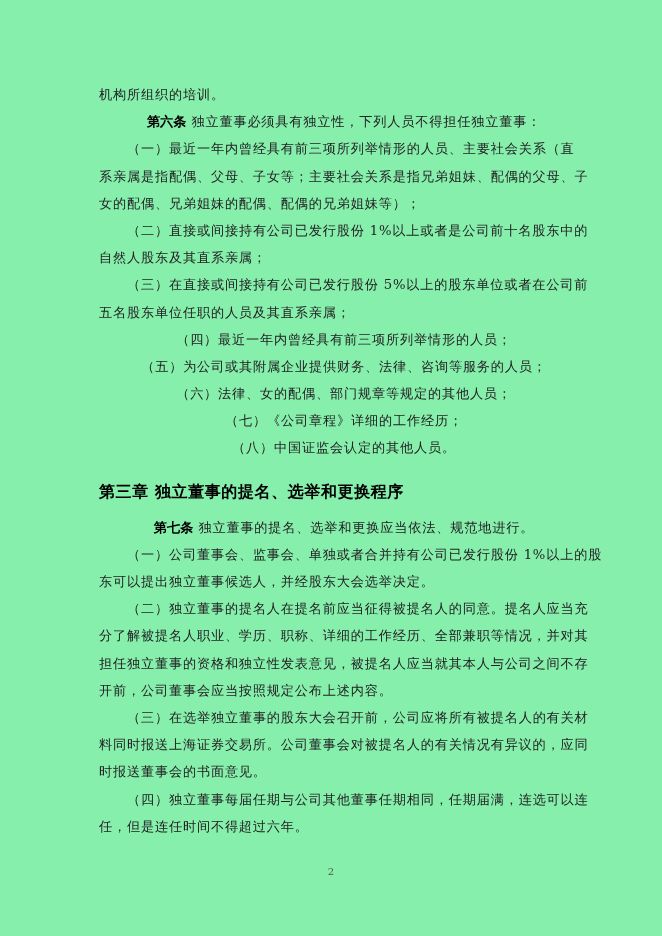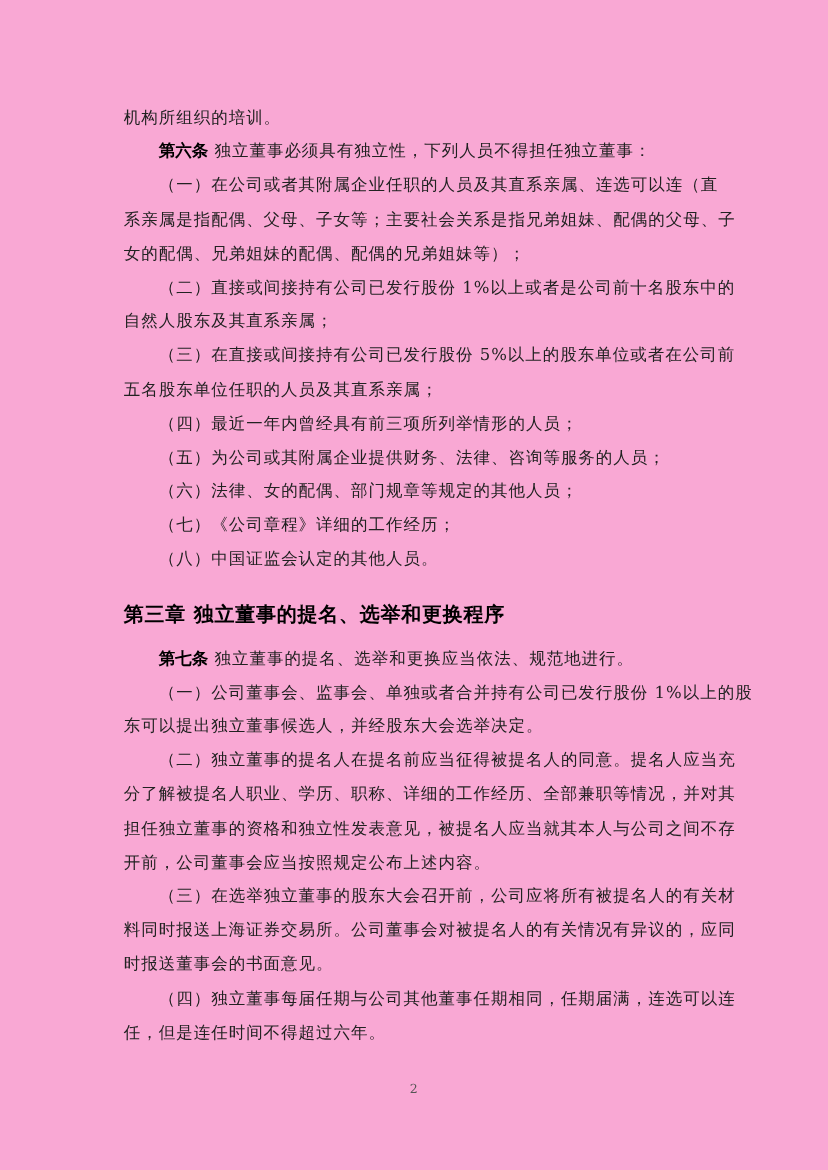--- a/index.html
+++ b/index.html
@@ -14,21 +14,21 @@
       overflow: hidden;
       font-family: "DejaVu Serif", "Liberation Serif", serif;
       color: #1a1a1a;
     }
     .page {
       position: absolute;
       left: 0;
       top: 0;
       width: 662px;
       height: 936px;
-      background: #f9a8d4;
+      background: #86efac;
     }
     .content {
       position: absolute;
       left: 99px;
       top: 81px;
       width: 462px;
     }
     .line {
       font-size: 13.2px;
       line-height: 27.2px;
@@ -36,20 +36,21 @@
       white-space: nowrap;
       letter-spacing: 0.8px;
       color: #222;
     }
     .justify {
       text-align: justify;
       text-align-last: justify;
     }
     .indent {
       padding-left: 28px;
+      text-align: center;
     }
     .b {
       font-weight: bold;
       color: #000;
       letter-spacing: 0px;
     }
     .heading {
       font-size: 16px;
       font-weight: bold;
       text-align: left;
@@ -74,21 +75,21 @@
 
 <div class="page">
   <div class="content">
 
     <div class="line">机构所组织的培训。</div>
 
     <div class="line indent">
       <span class="b">第六条</span><span>  独立董事必须具有独立性，下列人员不得担任独立董事：</span>
     </div>
 
-    <div class="line indent justify">（一）在公司或者其附属企业任职的人员及其直系亲属、连选可以连（直</div>
+    <div class="line indent justify">（一）最近一年内曾经具有前三项所列举情形的人员、主要社会关系（直</div>
     <div class="line justify">系亲属是指配偶、父母、子女等；主要社会关系是指兄弟姐妹、配偶的父母、子</div>
     <div class="line">女的配偶、兄弟姐妹的配偶、配偶的兄弟姐妹等）；</div>
 
     <div class="line indent justify">（二）直接或间接持有公司已发行股份 1%以上或者是公司前十名股东中的</div>
     <div class="line">自然人股东及其直系亲属；</div>
 
     <div class="line indent justify">（三）在直接或间接持有公司已发行股份 5%以上的股东单位或者在公司前</div>
     <div class="line">五名股东单位任职的人员及其直系亲属；</div>
 
     <div class="line indent">（四）最近一年内曾经具有前三项所列举情形的人员；</div>

